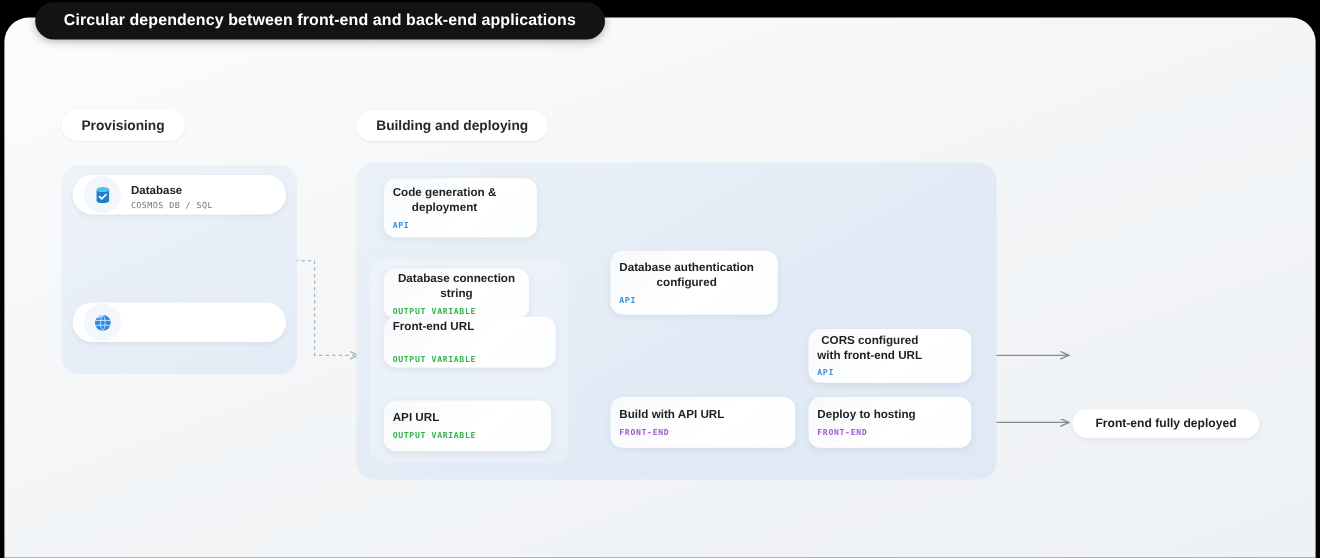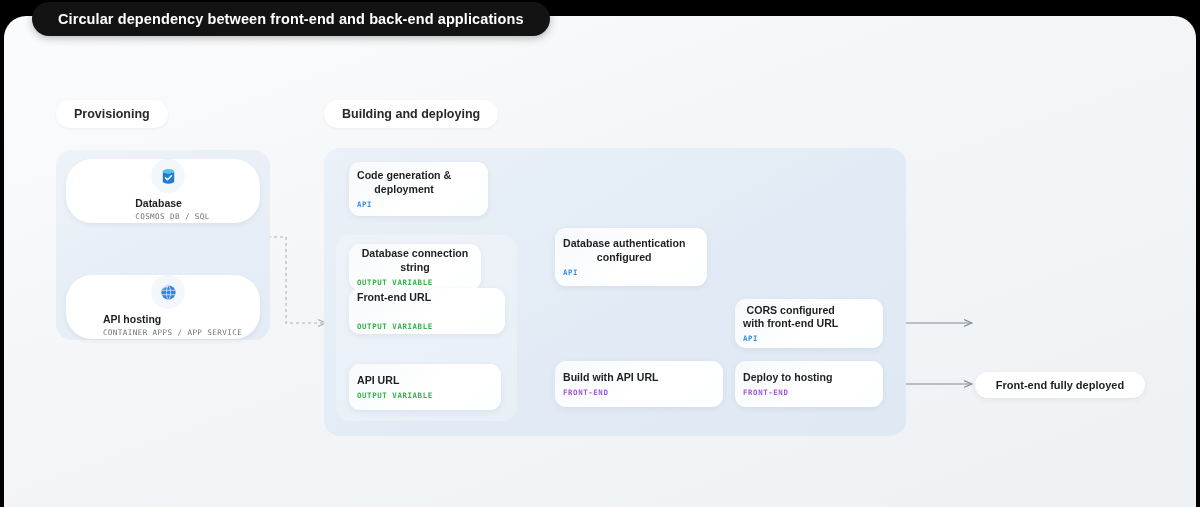--- a/index.html
+++ b/index.html
@@ -44,25 +44,24 @@
     background:linear-gradient(150deg,#eaf1f8 0%,#e2ebf5 55%,#dfe9f4 100%);
   }
   .panel-inner{
     left:332px; top:219px; width:181px; height:186px;
     background:linear-gradient(155deg,#eef3f9 0%,#e8eff7 100%);
     border-radius:14px;
   }
 
   
   .prov-card{
-    position:absolute; left:62px; width:194px; height:64px;
+    position:absolute; left:62px; width:194px; height:36px;
     background:#ffffff; border-radius:26px;
     display:flex; align-items:center; padding-left:10px; box-sizing:border-box;
     box-shadow:0 2px 5px rgba(40,60,90,.07);
-    flex-direction:column;
   }
   .prov-ico-wrap{
     width:34px;height:34px;border-radius:17px;background:#f3f7fb;
     display:flex;align-items:center;justify-content:center;flex:0 0 34px;
   }
   .prov-txt{margin-left:9px;line-height:1.08;}
   .prov-title{font-size:10.5px;font-weight:700;color:#1d2022;white-space:nowrap;}
   .prov-sub{
     font-family:"DejaVu Sans Mono","Liberation Mono",monospace;
     font-size:7.6px;color:#6e7478;letter-spacing:.4px;margin-top:3px;white-space:nowrap;
@@ -155,24 +154,20 @@
 
 
   <div class="prov-card" style="top:259px;">
     <span class="prov-ico-wrap">
       <svg width="19" height="19" viewBox="0 0 24 24">
         <circle cx="12" cy="12" r="9" fill="#2f86e0"></circle>
         <path d="M12,3 C8.5,6.5 8.5,17.5 12,21 M12,3 C15.5,6.5 15.5,17.5 12,21 M3.3,9.2 H20.7 M3.3,14.8 H20.7" fill="none" stroke="#cfe6fa" stroke-width="1.1"></path>
         <path d="M6,6.5 a7,7 0 0 1 5,-2.3" fill="none" stroke="#ffffff" stroke-width="1.6" stroke-linecap="round" opacity=".75"></path>
       </svg>
     </span>
-    <span class="prov-txt">
-      <span class="prov-title">API hosting</span>
-      <span class="prov-sub" style="display:block">CONTAINER APPS / APP SERVICE</span>
-    </span>
   </div>
 
   <div class="node" style="left:345px;top:146px;width:139px;height:54px;">
     <span class="node-label">Code generation &amp;<br>deployment</span>
     <span class="node-tag tag-api">API</span>
   </div>
 
   <div class="node" style="left:345px;top:228px;width:132px;height:46px;">
     <span class="node-label">Database connection string</span>
     <span class="node-tag tag-out">OUTPUT VARIABLE</span>

